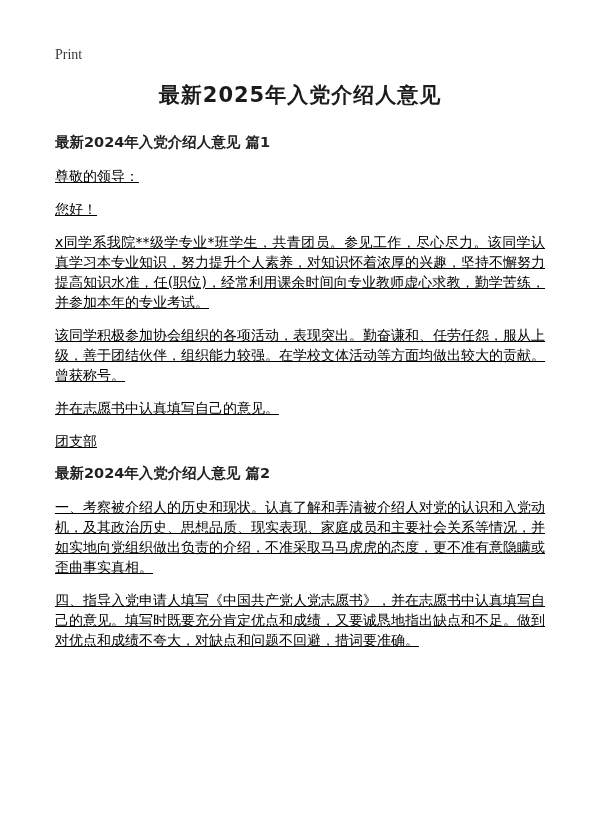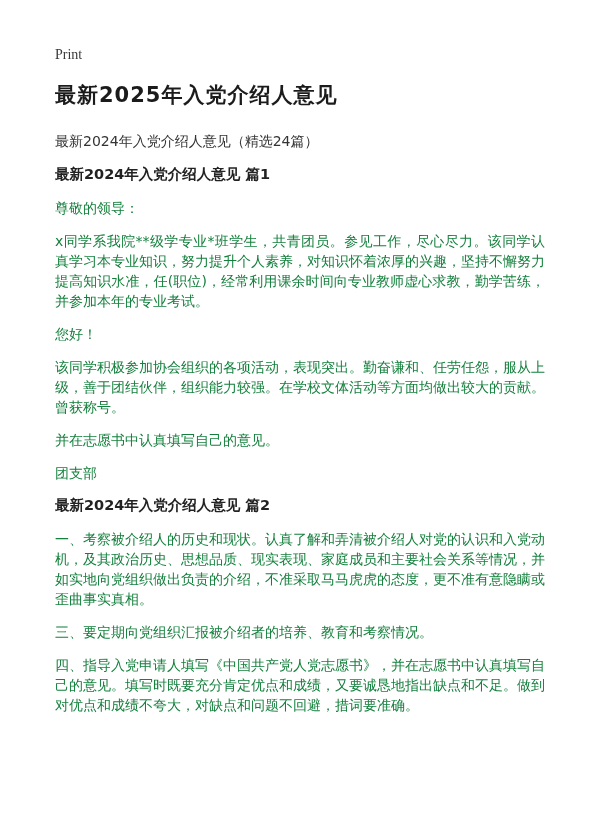--- a/index.html
+++ b/index.html
@@ -25,77 +25,76 @@
     margin-bottom: 10px;
     cursor: pointer;
     background: none;
     border: none;
     text-align: right;
   }
   .doc-title {
     font-size: 21px;
     font-weight: bold;
     color: #1b1b1b;
-    text-align: left;
+    text-align: center;
     margin: 8px 0 24px 0;
     letter-spacing: 1px;
   }
   .doc-subtitle {
     font-size: 14px;
     color: #333333;
     margin-bottom: 14px;
   }
   .section-heading {
     font-size: 14.5px;
     font-weight: bold;
     color: #222222;
     margin: 8px 0 14px 0;
   }
   .para {
     font-size: 14px;
     line-height: 20px;
-    color: #15803d;
+    color: #000000;
     margin: 12px 0 13px 0;
     text-align: justify;
     line-break: anywhere;
     word-break: break-all;
+    text-decoration: underline;
   }
 </style>
 </head>
 <body>
 
 <div class="page">
   <div class="content">
 
     <button class="print-link">Print</button>
 
     <h1 class="doc-title">最新2025年入党介绍人意见</h1>
 
-    <p class="doc-subtitle">最新2024年入党介绍人意见（精选24篇）</p>
 
     
     <h2 class="section-heading">最新2024年入党介绍人意见 篇1</h2>
 
     <p class="para">尊敬的领导：</p>
 
+    <p class="para">您好！</p>
+
     <p class="para">x同学系我院**级学专业*班学生，共青团员。参见工作，尽心尽力。该同学认真学习本专业知识，努力提升个人素养，对知识怀着浓厚的兴趣，坚持不懈努力提高知识水准，任(职位)，经常利用课余时间向专业教师虚心求教，勤学苦练，并参加本年的专业考试。</p>
-
-    <p class="para">您好！</p>
 
     <p class="para">该同学积极参加协会组织的各项活动，表现突出。勤奋谦和、任劳任怨，服从上级，善于团结伙伴，组织能力较强。在学校文体活动等方面均做出较大的贡献。曾获称号。</p>
 
     <p class="para">并在志愿书中认真填写自己的意见。</p>
 
     <p class="para">团支部</p>
 
     
     <h2 class="section-heading">最新2024年入党介绍人意见 篇2</h2>
 
 
     <p class="para">一、考察被介绍人的历史和现状。认真了解和弄清被介绍人对党的认识和入党动机，及其政治历史、思想品质、现实表现、家庭成员和主要社会关系等情况，并如实地向党组织做出负责的介绍，不准采取马马虎虎的态度，更不准有意隐瞒或歪曲事实真相。</p>
 
 
-    <p class="para">三、要定期向党组织汇报被介绍者的培养、教育和考察情况。</p>
 
     <p class="para">四、指导入党申请人填写《中国共产党人党志愿书》，并在志愿书中认真填写自己的意见。填写时既要充分肯定优点和成绩，又要诚恳地指出缺点和不足。做到对优点和成绩不夸大，对缺点和问题不回避，措词要准确。</p>
 
   </div>
 </div>
 
 </body></html>

